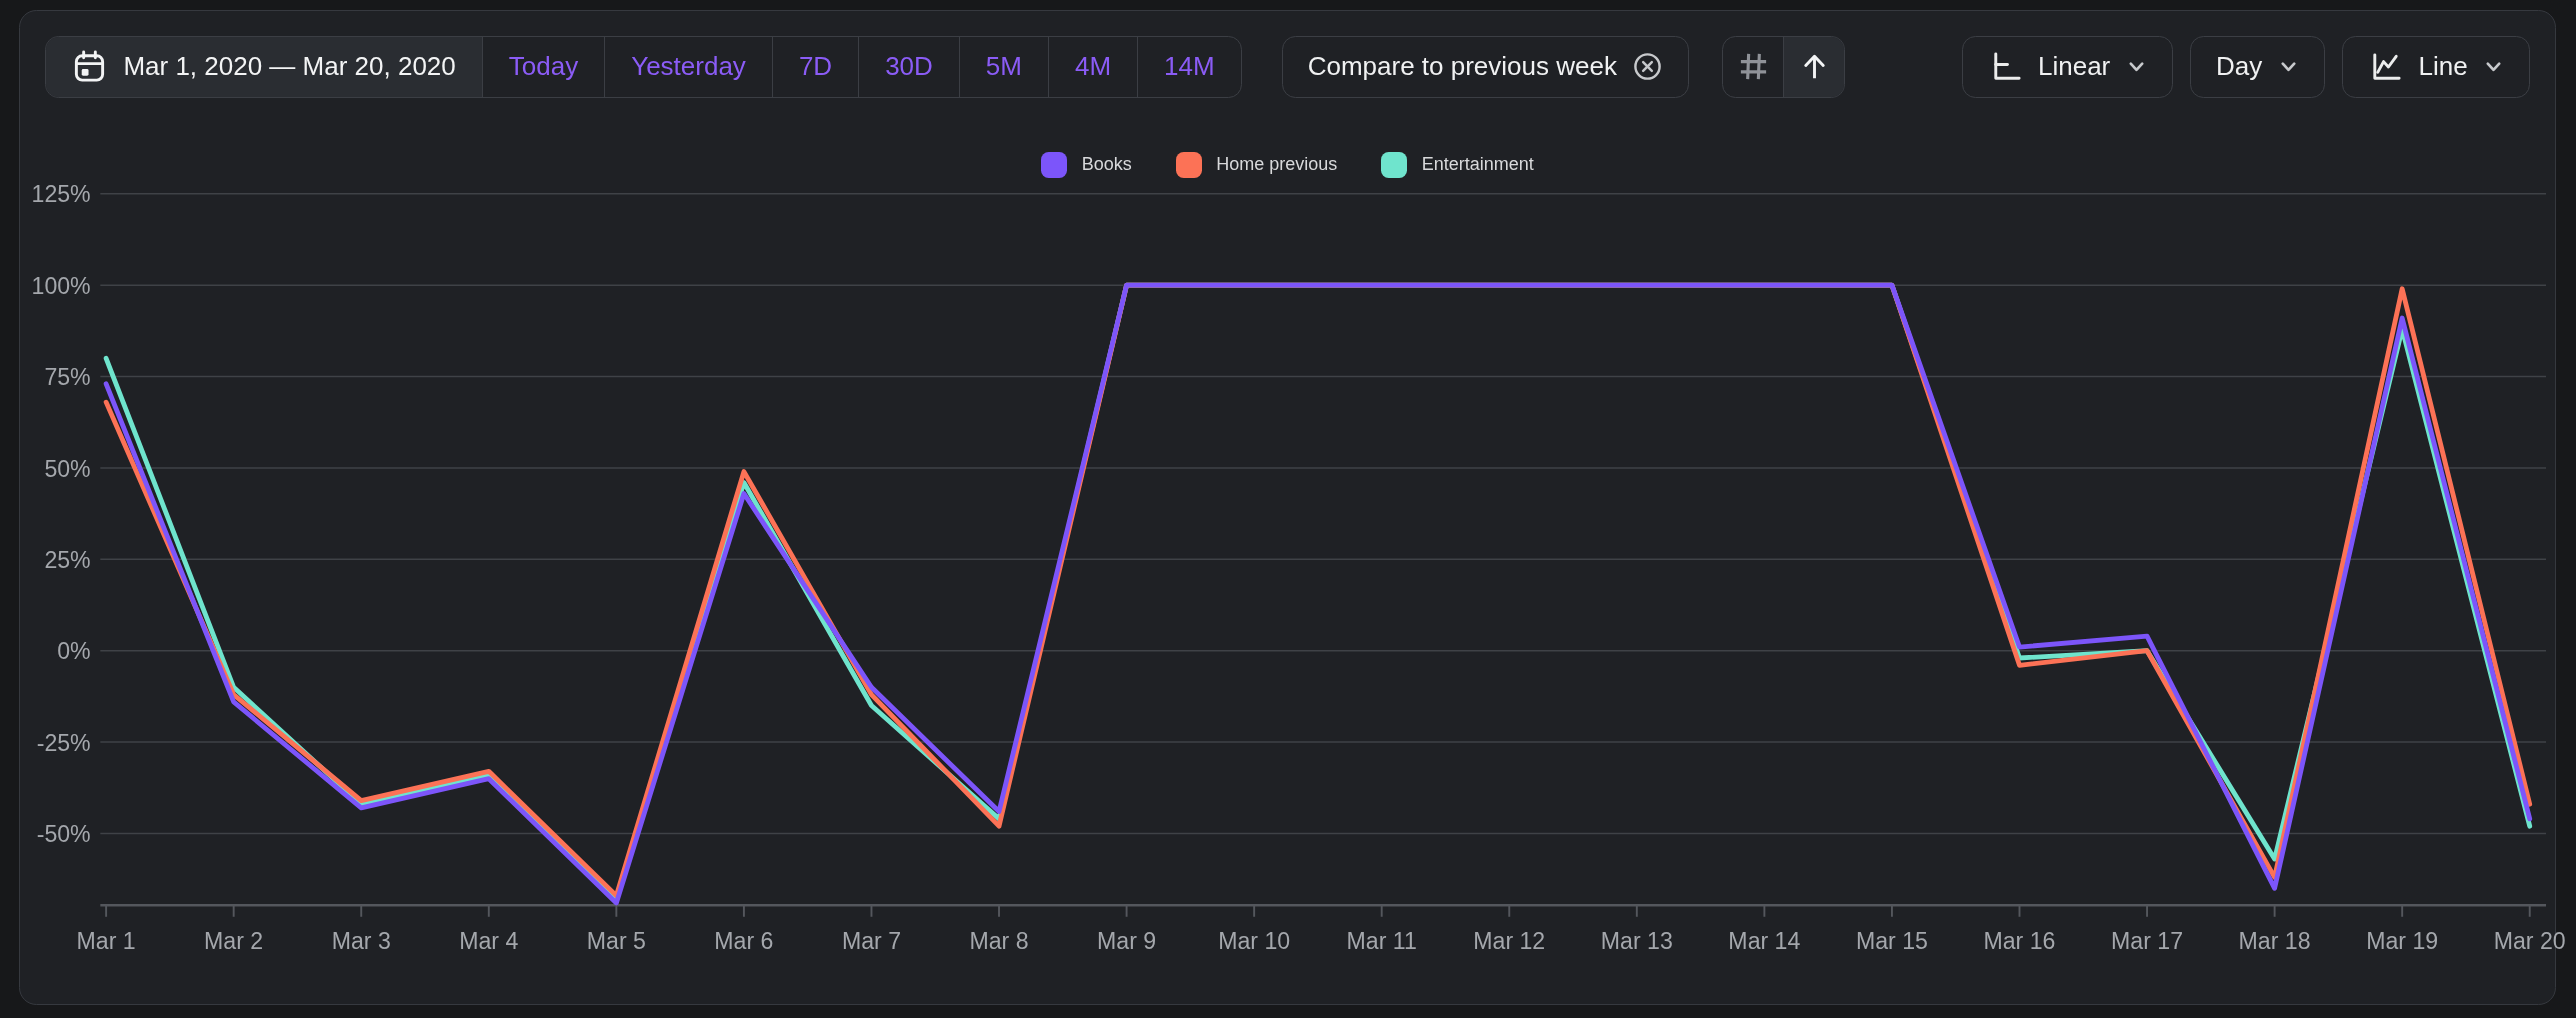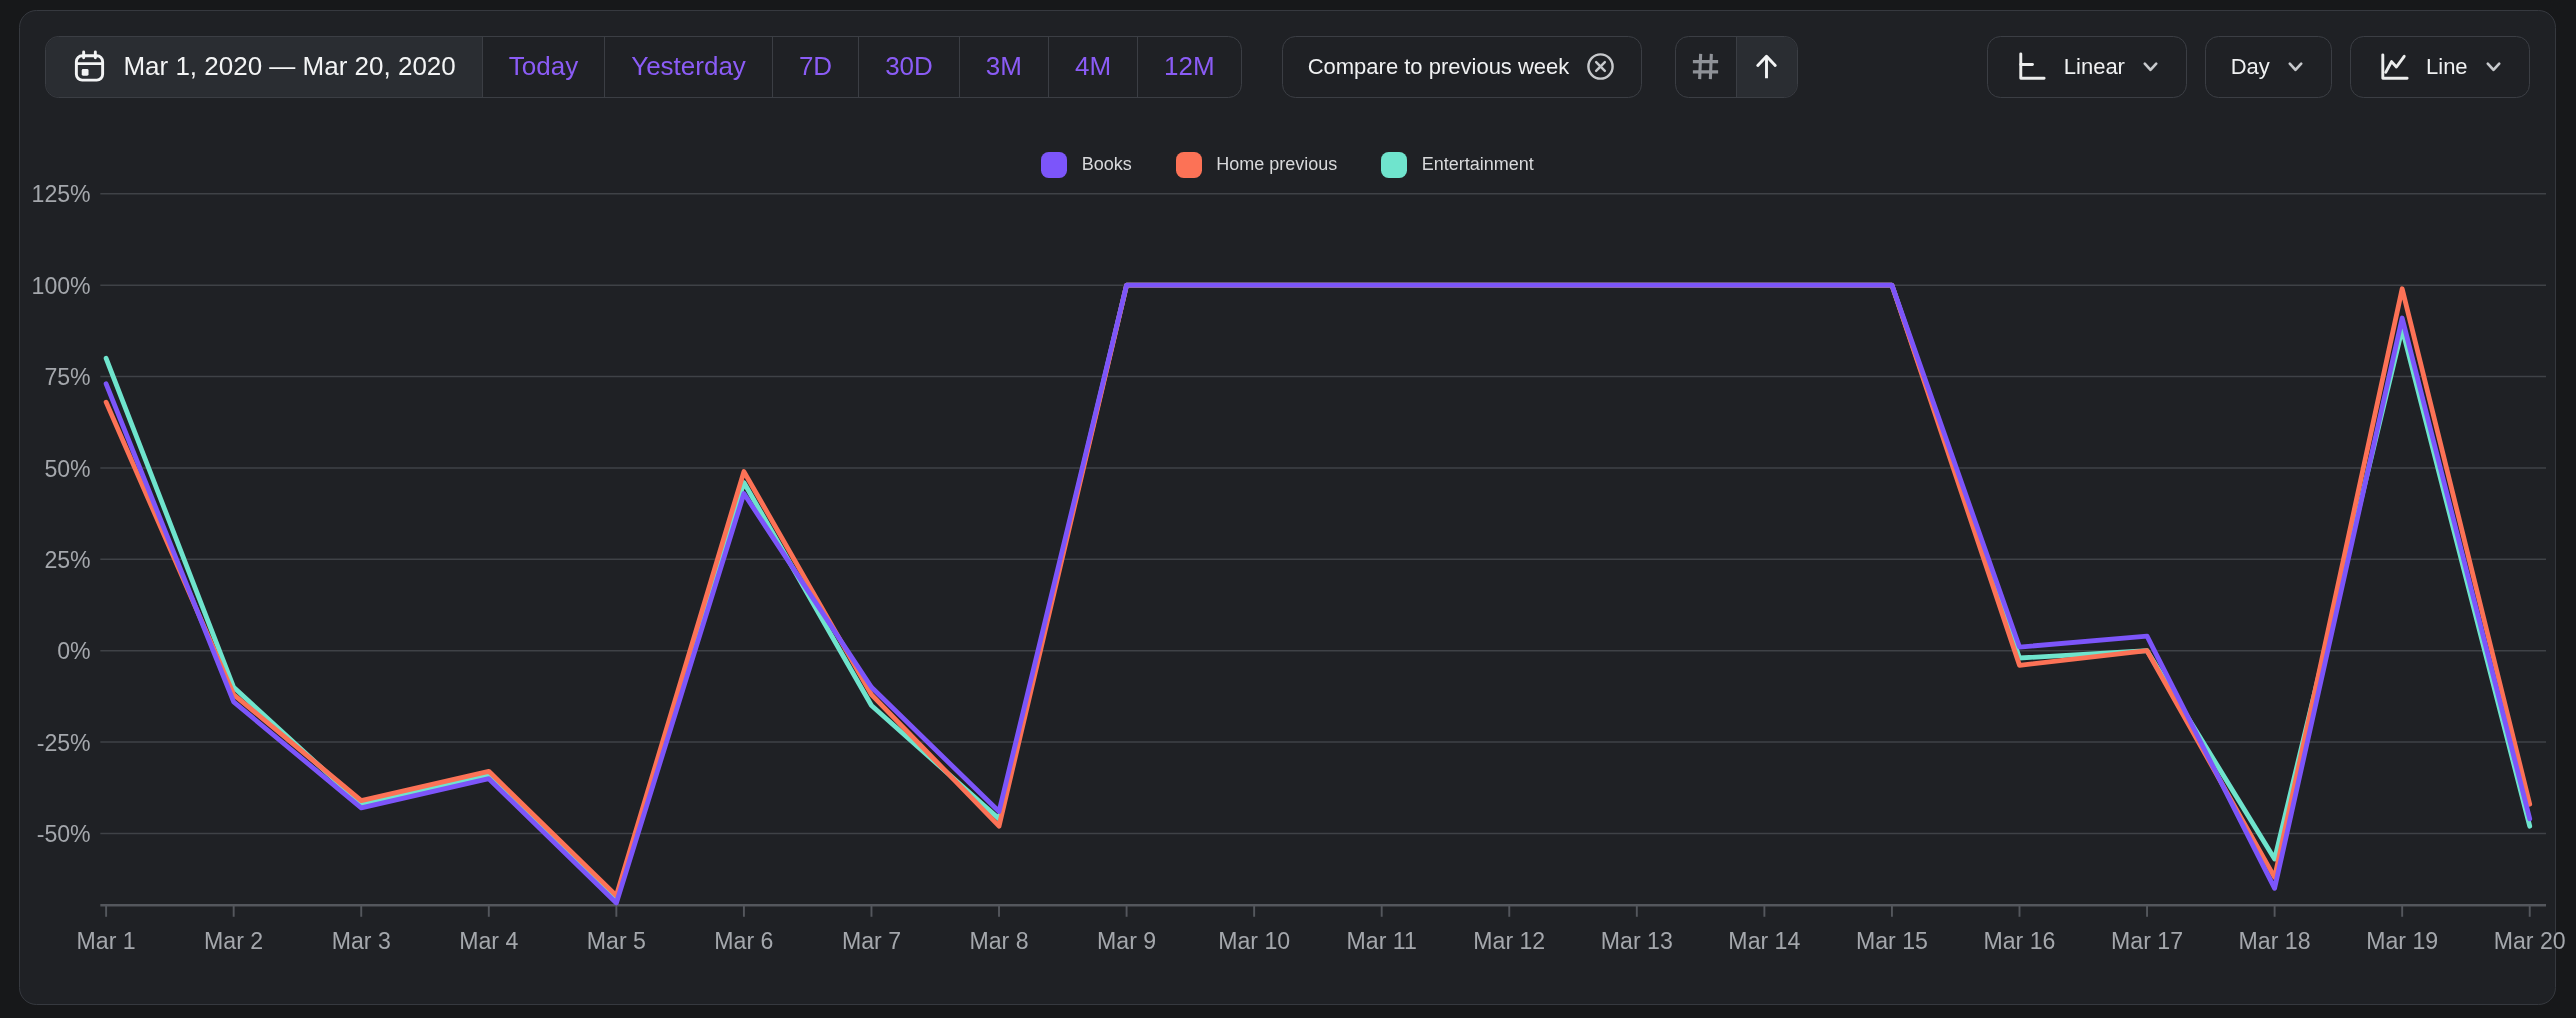--- a/index.html
+++ b/index.html
@@ -28,21 +28,21 @@
     display:flex;align-items:center;justify-content:center;
     padding:0 26px;color:#8b5cf6;font-size:26px;white-space:nowrap;
     border-right:1.4px solid #3b3e44;cursor:pointer;
   }
   .seg:last-child{border-right:none;}
   .seg.active{background:#2a2d32;color:#f3f4f5;}
   .seg.icon-seg{width:60px;padding:0;}
   .pill{
     display:flex;align-items:center;gap:15.4px;height:62px;
     padding:0 25px;border:1.4px solid #3b3e44;border-radius:13.5px;
-    color:#f0f1f2;font-size:22px;box-sizing:border-box;white-space:nowrap;
+    color:#f0f1f2;font-size:26px;box-sizing:border-box;white-space:nowrap;
     cursor:pointer;background:transparent;
   }
   .gap-lg{margin-left:40px;}
   .gap-md{margin-left:33px;}
   .right-cluster{margin-left:auto;display:flex;gap:17.4px;}
   .date-seg{gap:16.4px;color:#f3f4f5;}
   .icn{display:block;flex:0 0 auto;}
   .legend{
     position:absolute;left:0;right:0;top:141px;
     display:flex;justify-content:center;align-items:center;gap:44px;
@@ -67,23 +67,23 @@
           <line x1="12" y1="3" x2="12" y2="9" stroke="#f3f4f5" stroke-width="3" stroke-linecap="round"></line>
           <line x1="24" y1="3" x2="24" y2="9" stroke="#f3f4f5" stroke-width="3" stroke-linecap="round"></line>
           <rect x="10" y="20.5" width="7" height="7" rx="1.5" fill="#f3f4f5"></rect>
         </svg>
         <span>Mar 1, 2020 — Mar 20, 2020</span>
       </div>
       <div class="seg">Today</div>
       <div class="seg">Yesterday</div>
       <div class="seg">7D</div>
       <div class="seg">30D</div>
-      <div class="seg">3M</div>
+      <div class="seg">5M</div>
       <div class="seg">4M</div>
-      <div class="seg">12M</div>
+      <div class="seg">14M</div>
     </div>
 
     <div class="pill gap-lg">
       <span>Compare to previous week</span>
       <svg class="icn" width="31" height="31" viewBox="0 0 32 32">
         <circle cx="16" cy="16" r="12.5" fill="none" stroke="#c7c9cc" stroke-width="2.5"></circle>
         <line x1="11.5" y1="11.5" x2="20.5" y2="20.5" stroke="#c7c9cc" stroke-width="2.5" stroke-linecap="round"></line>
         <line x1="20.5" y1="11.5" x2="11.5" y2="20.5" stroke="#c7c9cc" stroke-width="2.5" stroke-linecap="round"></line>
       </svg>
     </div>

